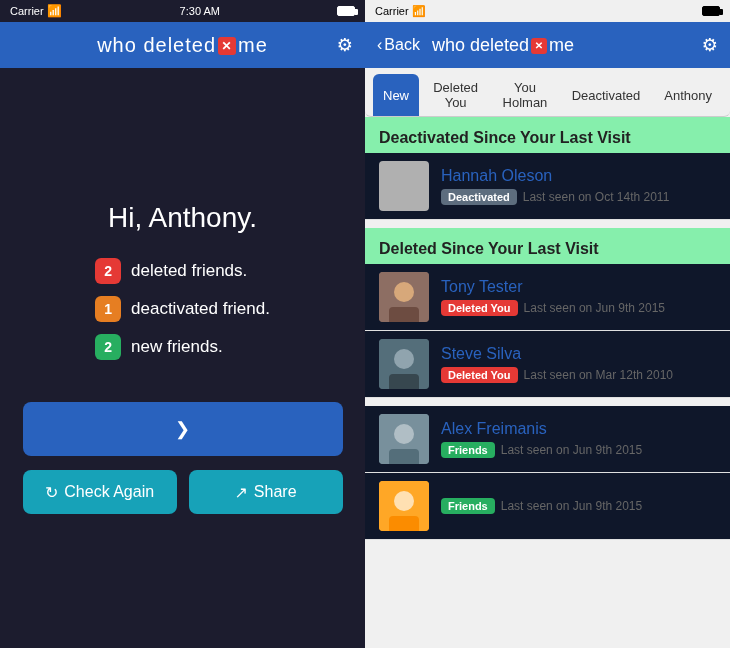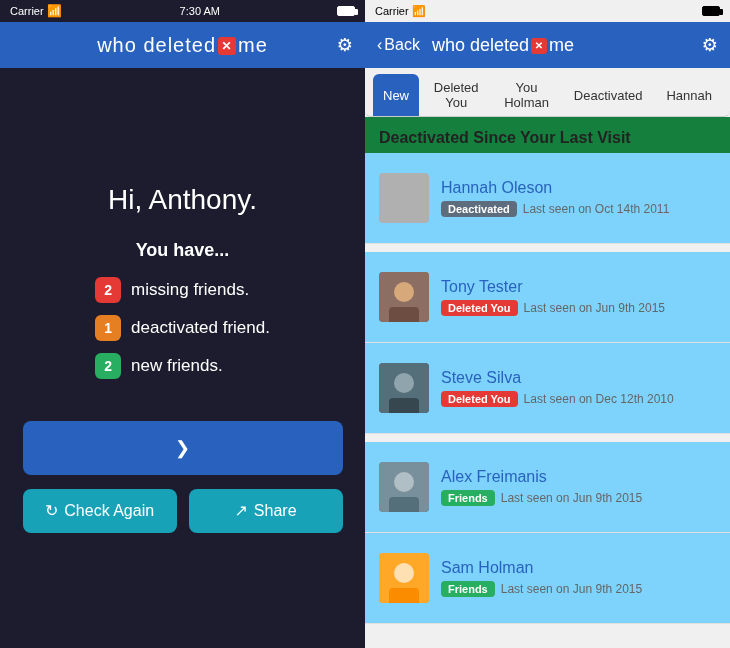--- a/index.html
+++ b/index.html
@@ -296,28 +296,28 @@
       overflow-y: auto;
       background: #f0f0f0;
       padding: 0;
     }
 
     .section-title {
       font-size: 16px;
       font-weight: 700;
       color: #222;
       padding: 12px 14px 6px;
-      background: #15803d;
+      background: #86efac;
     }
 
     .person-row {
       display: flex;
       align-items: center;
-      padding: 20px 14px;
-      background: #7dd3fc;
+      padding: 8px 14px;
+      background: #0f172a;
       border-bottom: 1px solid #e0e0e0;
       gap: 12px;
     }
     .avatar {
       width: 50px;
       height: 50px;
       border-radius: 4px;
       background: #ccc;
       overflow: hidden;
       flex-shrink: 0;
@@ -398,26 +398,25 @@
 
   <div class="header-left">
     <span class="app-title">
       <span>who deleted</span><span class="x-icon">✕</span><span>me</span>
     </span>
     <button class="gear-btn-left">⚙</button>
   </div>
 
   <div class="left-content">
     <div class="greeting">Hi, Anthony.</div>
-    <div class="you-have">You have...</div>
 
     <ul class="stats-list">
       <li>
         <span class="badge badge-red">2</span>
-        <span>missing friends.</span>
+        <span>deleted friends.</span>
       </li>
       <li>
         <span class="badge badge-orange">1</span>
         <span>deactivated friend.</span>
       </li>
       <li>
         <span class="badge badge-green">2</span>
         <span>new friends.</span>
       </li>
     </ul>
@@ -461,39 +460,40 @@
       <span>who deleted</span><span style="display:inline-block;width:16px;height:16px;background:#e53935;border-radius:3px;text-align:center;line-height:16px;font-size:10px;font-weight:bold;color:#fff;margin:0 2px;vertical-align:middle;">✕</span><span>me</span>
     </span>
     <button class="gear-btn-right">⚙</button>
   </div>
 
   <div class="tabs">
     <button class="tab active">New</button>
     <button class="tab">Deleted You</button>
     <button class="tab">You Holman</button>
     <button class="tab">Deactivated</button>
-    <button class="tab">Hannah</button>
+    <button class="tab">Anthony</button>
   </div>
 
   <div class="right-content">
 
     <div class="section-title">Deactivated Since Your Last Visit</div>
     <div class="person-row">
       <div class="avatar avatar-placeholder"></div>
       <div class="person-info">
         <div class="person-name">Hannah Oleson</div>
         <div class="person-meta">
           <span class="tag tag-deactivated">Deactivated</span>
           <span class="last-seen">Last seen on Oct 14th 2011</span>
         </div>
       </div>
     </div>
 
     <div class="section-gap"></div>
 
+    <div class="section-title">Deleted Since Your Last Visit</div>
     <div class="person-row">
       <div class="avatar avatar-tony">
         <svg width="50" height="50" viewBox="0 0 50 50">
           <rect width="50" height="50" fill="#8d6e63"></rect>
           <ellipse cx="25" cy="20" rx="10" ry="10" fill="#d7a87a"></ellipse>
           <rect x="10" y="35" width="30" height="20" rx="4" fill="#6d4c41"></rect>
         </svg>
       </div>
       <div class="person-info">
         <div class="person-name">Tony Tester</div>
@@ -508,21 +508,21 @@
         <svg width="50" height="50" viewBox="0 0 50 50">
           <rect width="50" height="50" fill="#546e7a"></rect>
           <ellipse cx="25" cy="20" rx="10" ry="10" fill="#90a4ae"></ellipse>
           <rect x="10" y="35" width="30" height="20" rx="4" fill="#37474f"></rect>
         </svg>
       </div>
       <div class="person-info">
         <div class="person-name">Steve Silva</div>
         <div class="person-meta">
           <span class="tag tag-deleted-you">Deleted You</span>
-          <span class="last-seen">Last seen on Dec 12th 2010</span>
+          <span class="last-seen">Last seen on Mar 12th 2010</span>
         </div>
       </div>
     </div>
 
     <div class="section-gap"></div>
 
     <div class="person-row">
       <div class="avatar avatar-alex">
         <svg width="50" height="50" viewBox="0 0 50 50">
           <rect width="50" height="50" fill="#78909c"></rect>
@@ -540,21 +540,20 @@
     </div>
     <div class="person-row">
       <div class="avatar avatar-sam">
         <svg width="50" height="50" viewBox="0 0 50 50">
           <rect width="50" height="50" fill="#ffa726"></rect>
           <ellipse cx="25" cy="20" rx="10" ry="10" fill="#ffe0b2"></ellipse>
           <rect x="10" y="35" width="30" height="20" rx="4" fill="#fb8c00"></rect>
         </svg>
       </div>
       <div class="person-info">
-        <div class="person-name">Sam Holman</div>
         <div class="person-meta">
           <span class="tag tag-friends">Friends</span>
           <span class="last-seen">Last seen on Jun 9th 2015</span>
         </div>
       </div>
     </div>
 
   </div>
 </div>
 

